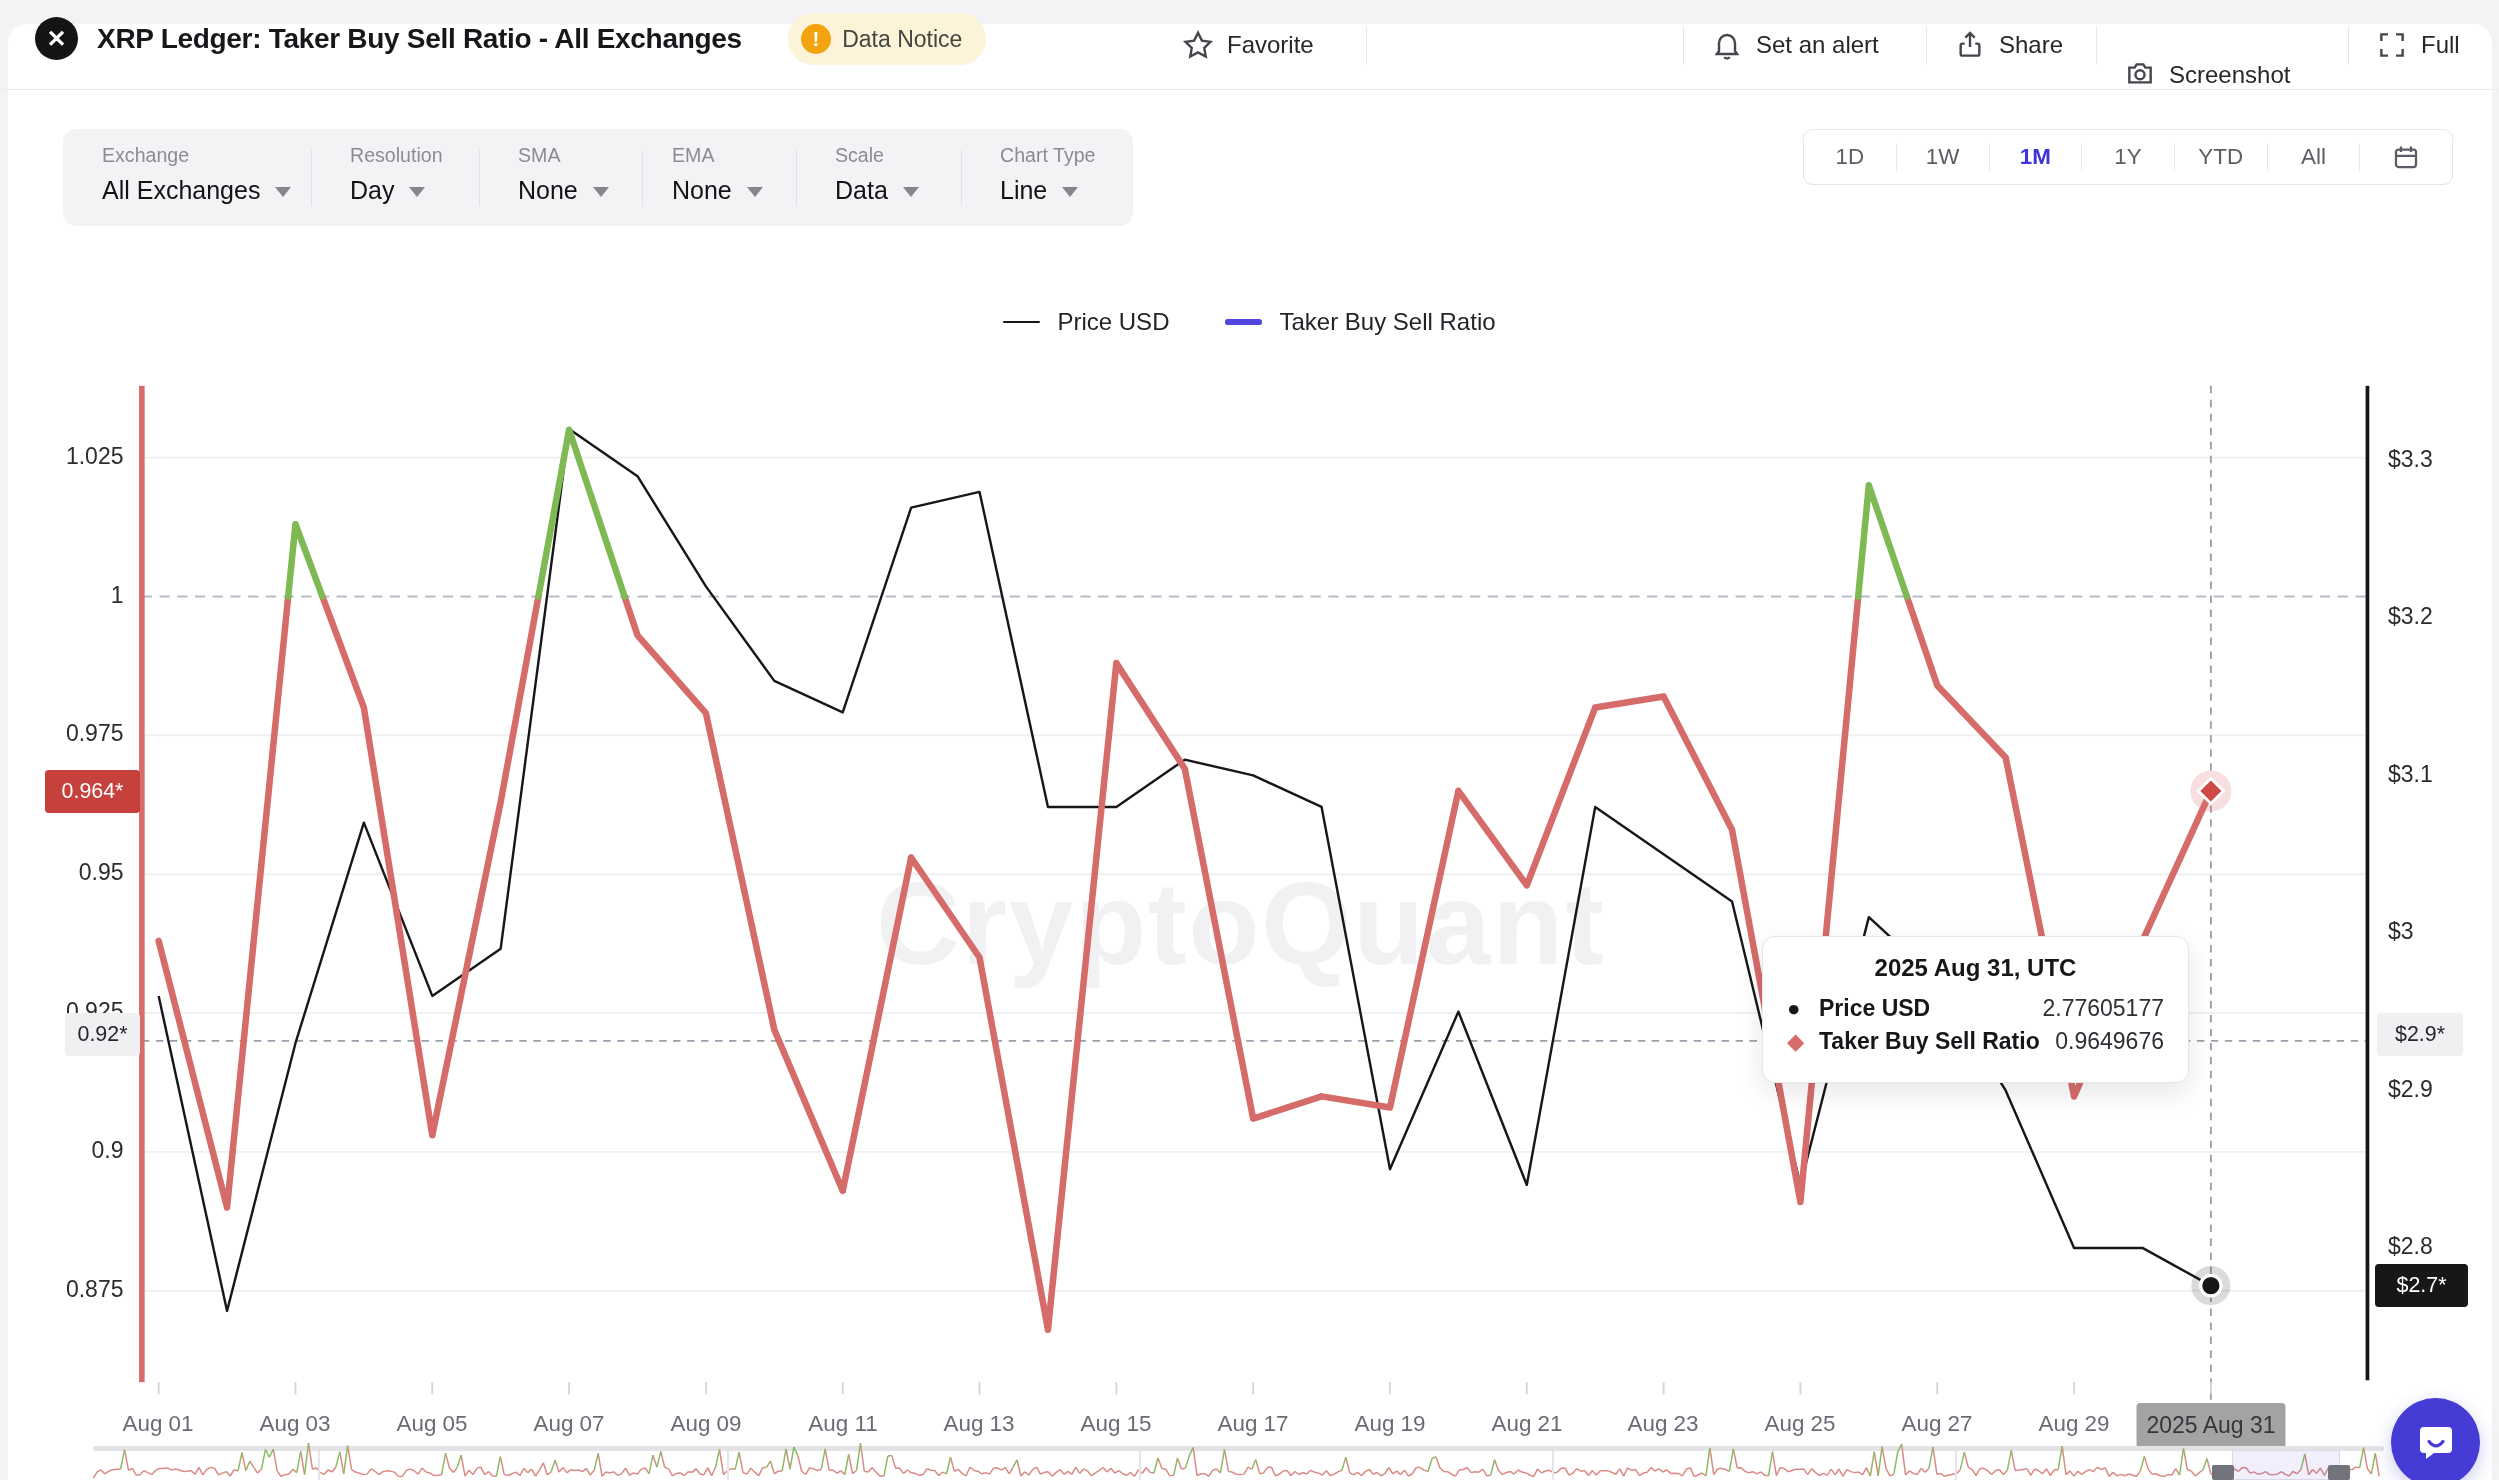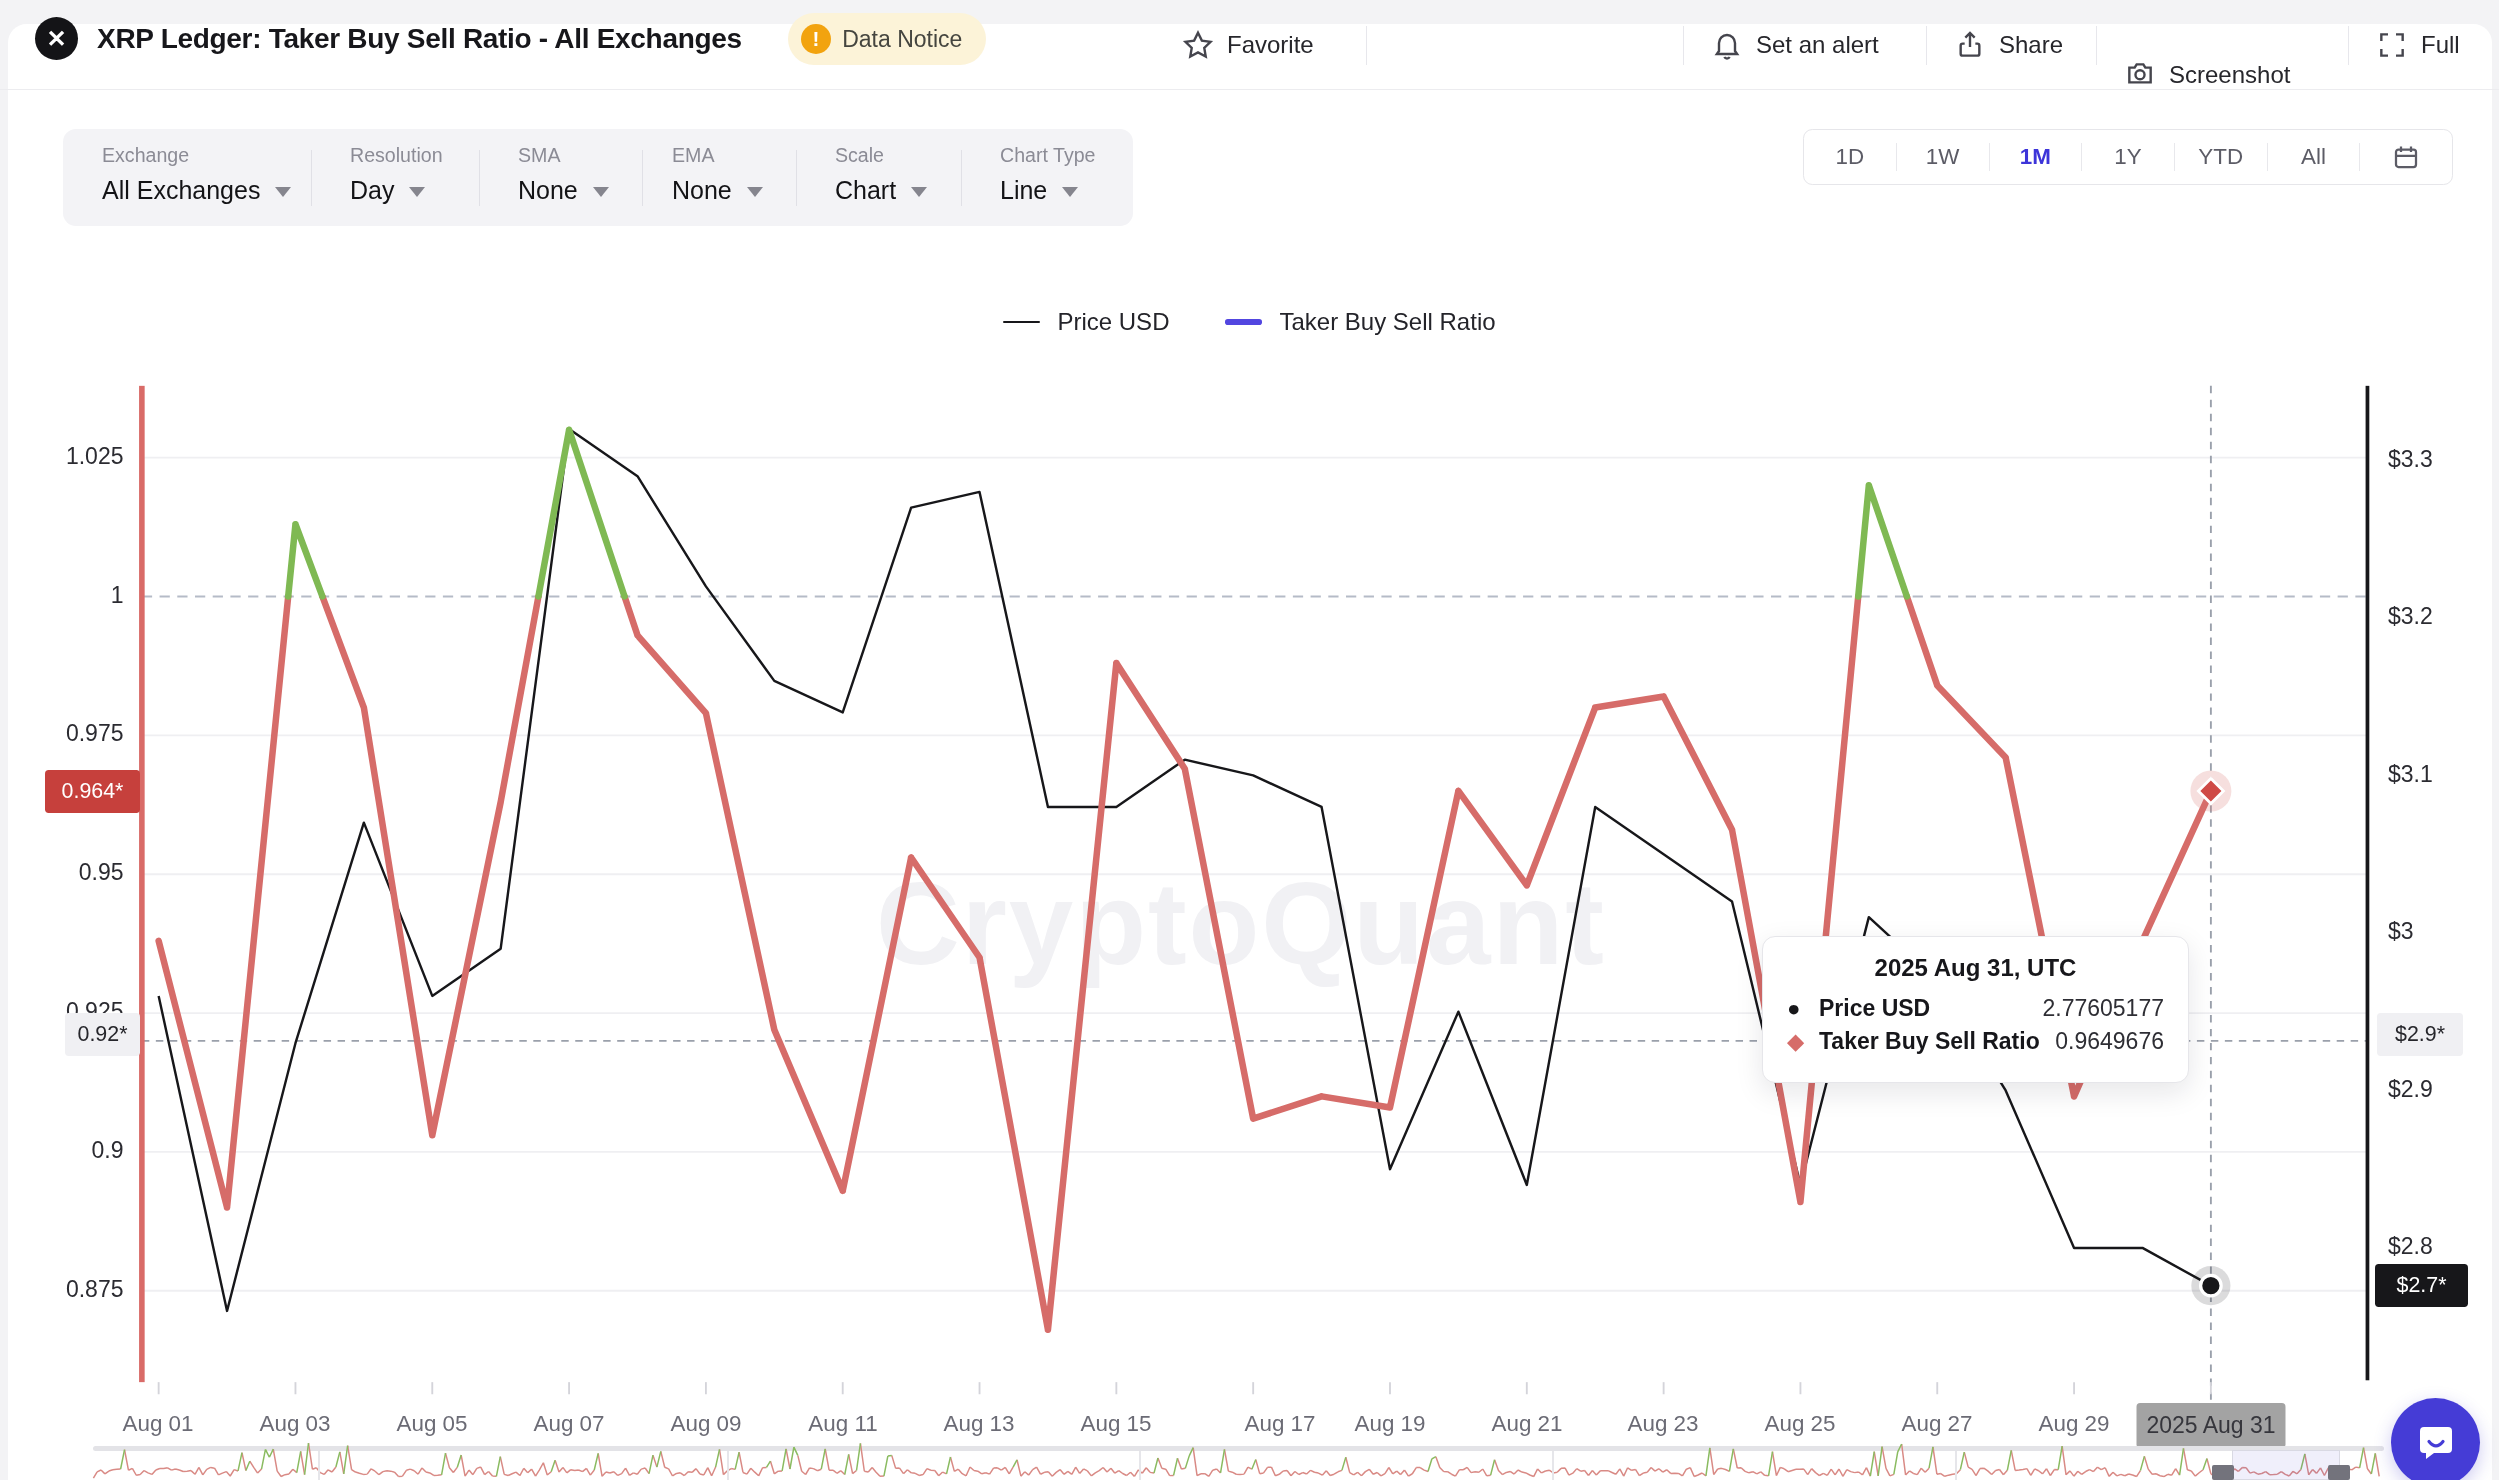--- a/index.html
+++ b/index.html
@@ -164,21 +164,21 @@
     <div class="flabel" style="left:0;">EMA</div>
     <div class="fvalue" style="left:0;">
         <span>None</span>
         <span class="caret"></span>
       </div>
   </div>
   <div class="fdiv" style="left:733px;"></div>
   <div class="fgroup" style="left:772px; width:140px;">
     <div class="flabel" style="left:0;">Scale</div>
     <div class="fvalue" style="left:0;">
-        <span>Chart</span>
+        <span>Data</span>
         <span class="caret"></span>
       </div>
   </div>
   <div class="fdiv" style="left:898px;"></div>
   <div class="fgroup" style="left:937px; width:130px;">
     <div class="flabel" style="left:0;">Chart Type</div>
     <div class="fvalue" style="left:0;">
         <span>Line</span>
         <span class="caret"></span>
       </div>
@@ -269,21 +269,21 @@
     <div class="axlbl-r" style="left:2388px; top:1076px;">$2.9</div>
     <div class="axlbl-r" style="left:2388px; top:1233px;">$2.8</div>
     <div class="xlbl" style="left:158px; top:1411px;">Aug 01</div>
     <div class="xlbl" style="left:295px; top:1411px;">Aug 03</div>
     <div class="xlbl" style="left:432px; top:1411px;">Aug 05</div>
     <div class="xlbl" style="left:569px; top:1411px;">Aug 07</div>
     <div class="xlbl" style="left:706px; top:1411px;">Aug 09</div>
     <div class="xlbl" style="left:843px; top:1411px;">Aug 11</div>
     <div class="xlbl" style="left:979px; top:1411px;">Aug 13</div>
     <div class="xlbl" style="left:1116px; top:1411px;">Aug 15</div>
-    <div class="xlbl" style="left:1253px; top:1411px;margin-left:27px;">Aug 17</div>
+    <div class="xlbl" style="left:1253px; top:1411px;">Aug 17</div>
     <div class="xlbl" style="left:1390px; top:1411px;">Aug 19</div>
     <div class="xlbl" style="left:1527px; top:1411px;">Aug 21</div>
     <div class="xlbl" style="left:1663px; top:1411px;">Aug 23</div>
     <div class="xlbl" style="left:1800px; top:1411px;">Aug 25</div>
     <div class="xlbl" style="left:1937px; top:1411px;">Aug 27</div>
     <div class="xlbl" style="left:2074px; top:1411px;">Aug 29</div>
   </div>
 
 <div class="badge" id="badge-ratio-cur" style="top:770px;">0.964*</div>
 <div class="badge" id="badge-ratio-x" style="top:1013px;">0.92*</div>

